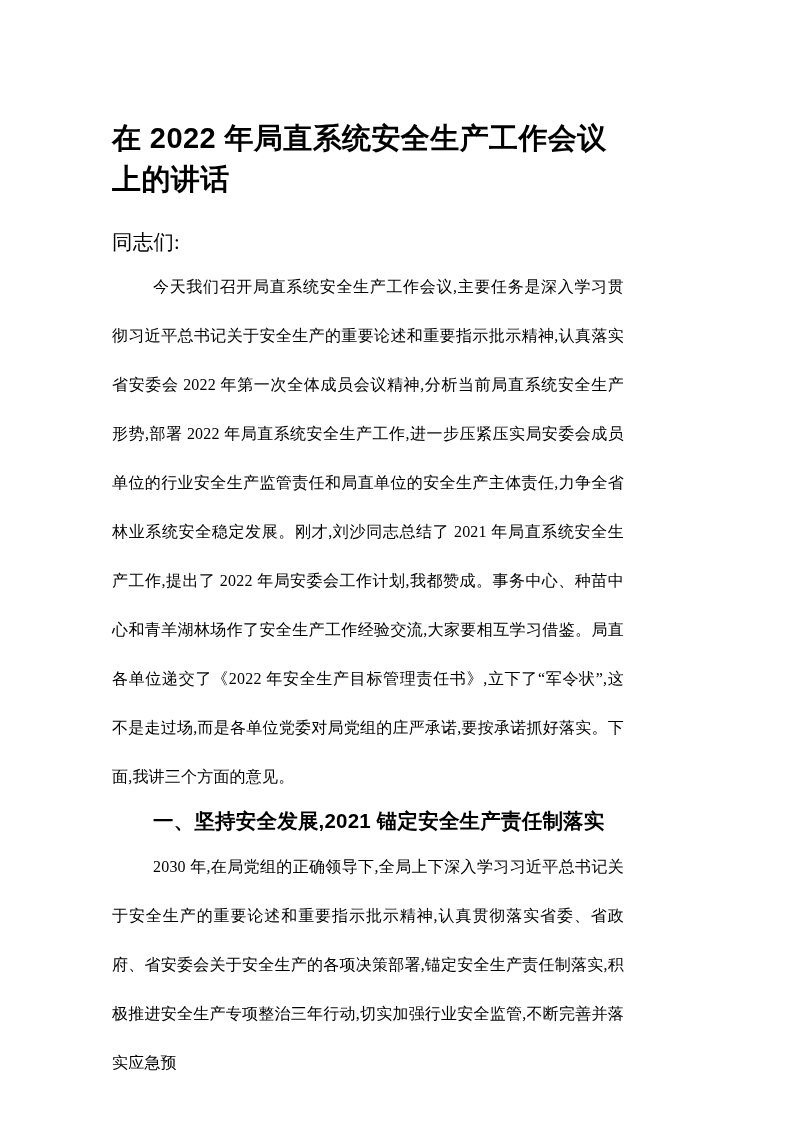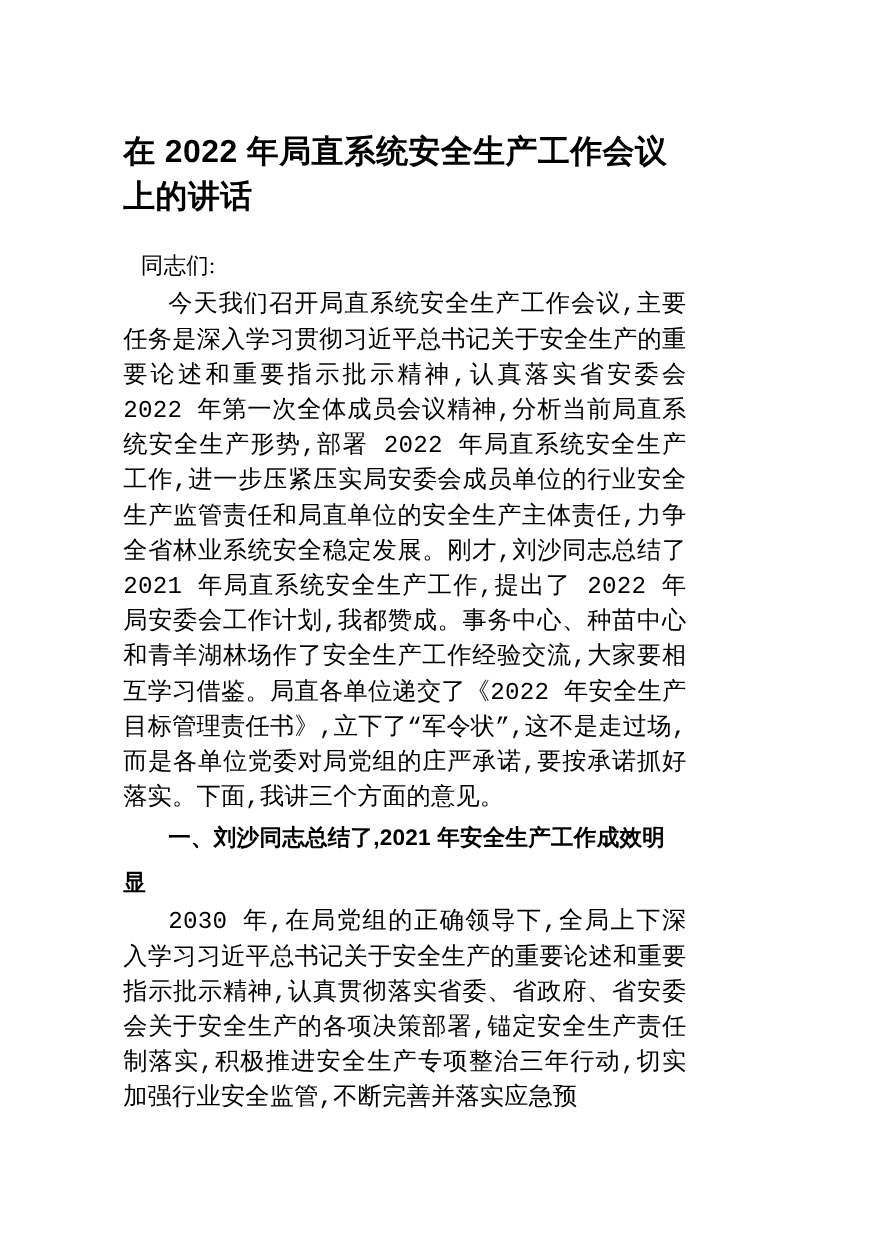--- a/index.html
+++ b/index.html
@@ -28,32 +28,31 @@
     font-size: 29px;
     line-height: 41px;
     text-align: left;
     letter-spacing: 0.4px;
     margin: 0 0 22px 0;
     color: #000000;
   }
   .salutation {
     font-size: 20.5px;
     line-height: 40px;
-    margin: 0 0 0 16px;
+    margin: 0 0 0 0;
     letter-spacing: 0.2px;
   }
   .body-para {
-    font-size: 22px;
-    line-height: 32px;
+    font-size: 16px;
+    line-height: 49px;
     margin: 0;
     text-indent: 41px;
     text-align: justify;
     text-justify: inter-ideograph;
     letter-spacing: 0.2px;
-    font-family: Liberation Mono, monospace;
   }
   .section-heading {
     font-family: "Liberation Sans", "DejaVu Sans", sans-serif;
     font-weight: bold;
     font-size: 20.5px;
     line-height: 40.5px;
     margin: 0;
     text-indent: 41px;
     letter-spacing: 0.2px;
   }
@@ -62,17 +61,17 @@
 <body>
 
 <div class="page">
 
   <h1 class="doc-title">在 2022 年局直系统安全生产工作会议上的讲话</h1>
 
   <p class="salutation">同志们:</p>
 
   <p class="body-para">今天我们召开局直系统安全生产工作会议,主要任务是深入学习贯彻习近平总书记关于安全生产的重要论述和重要指示批示精神,认真落实省安委会 2022 年第一次全体成员会议精神,分析当前局直系统安全生产形势,部署 2022 年局直系统安全生产工作,进一步压紧压实局安委会成员单位的行业安全生产监管责任和局直单位的安全生产主体责任,力争全省林业系统安全稳定发展。刚才,刘沙同志总结了 2021 年局直系统安全生产工作,提出了 2022 年局安委会工作计划,我都赞成。事务中心、种苗中心和青羊湖林场作了安全生产工作经验交流,大家要相互学习借鉴。局直各单位递交了《2022 年安全生产目标管理责任书》,立下了“军令状”,这不是走过场,而是各单位党委对局党组的庄严承诺,要按承诺抓好落实。下面,我讲三个方面的意见。</p>
 
-  <p class="section-heading">一、刘沙同志总结了,2021 年安全生产工作成效明显</p>
+  <p class="section-heading">一、坚持安全发展,2021 锚定安全生产责任制落实</p>
 
   <p class="body-para">2030 年,在局党组的正确领导下,全局上下深入学习习近平总书记关于安全生产的重要论述和重要指示批示精神,认真贯彻落实省委、省政府、省安委会关于安全生产的各项决策部署,锚定安全生产责任制落实,积极推进安全生产专项整治三年行动,切实加强行业安全监管,不断完善并落实应急预</p>
 
 </div>
 
 </body></html>

